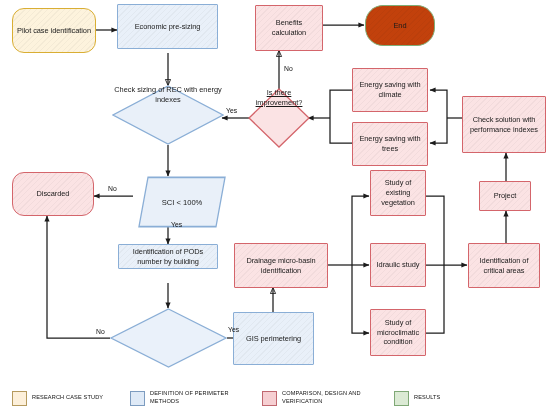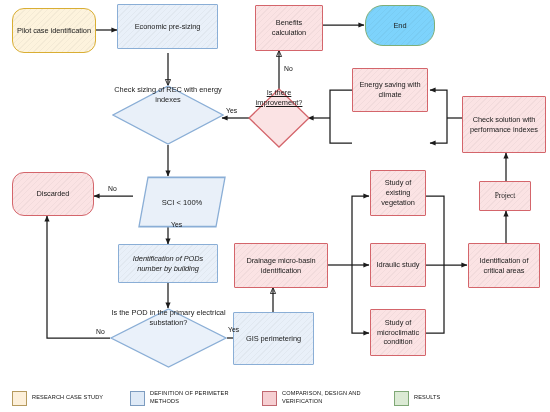--- a/index.html
+++ b/index.html
@@ -33,21 +33,21 @@
     line-height: 1.32;
     color: #1a1a1a;
     letter-spacing: -0.05px;
     padding: 3px 2px;
     z-index: 3;
   }
   
   .c-research { background:#fdf3dd; border:1.6px solid #d9ae33; }
   .c-perimeter { background:#e9f0f9; border:1.4px solid #8aaed6; }
   .c-compare { background:#fbe3e4; border:1.5px solid #d4656b; }
-  .c-results { background:#7dd3fc; border:1.5px solid #7fae77; }
+  .c-results { background:#c2410c; border:1.5px solid #7fae77; }
 
   .rounded-lg { border-radius: 12px; }
   .rect { border-radius: 1px; }
 
   
   .node::before {
     content: "";
     position: absolute;
     left: 0; top: 0; right: 0; bottom: 0;
     background-image: repeating-linear-gradient(
@@ -224,29 +224,28 @@
     <svg class="pshape" viewBox="0 0 88 39" preserveAspectRatio="none">
       <polygon points="10,1 87,1 78,38 1,38" fill="#e9f0f9" stroke="#8aaed6" stroke-width="1.3"></polygon>
     </svg>
     <span class="lbl">SCI &lt; 100%</span>
   </div>
 
   <div class="node c-compare rounded-lg" style="left:12px; top:172px; width:82px; height:44px;">
     <span class="lbl">Discarded</span>
   </div>
 
-  <div class="node c-perimeter rect" style="left:118px; top:244px; width:100px; height:39px;font-style:italic;">
+  <div class="node c-perimeter rect" style="left:118px; top:244px; width:100px; height:25px;">
     <span class="lbl">Identification of PODs number by building</span>
   </div>
 
   <div class="diamond" style="left:110px; top:308px; width:117px; height:60px;">
     <svg class="dshape" viewBox="0 0 117 60" preserveAspectRatio="none">
       <polygon points="58.5,1 116,30 58.5,59 1,30" fill="#eaf1fa" stroke="#8aaed6" stroke-width="1.3"></polygon>
     </svg>
-    <span class="lbl">Is the POD in the primary electrical substation?</span>
   </div>
 
   <div class="node c-perimeter rect" style="left:233px; top:312px; width:81px; height:53px;">
     <span class="lbl">GIS perimetering</span>
   </div>
 
   <div class="node c-compare rect" style="left:234px; top:243px; width:94px; height:45px;">
     <span class="lbl">Drainage micro-basin identification</span>
   </div>
 
@@ -259,32 +258,35 @@
   </div>
 
   <div class="node c-compare rect" style="left:370px; top:243px; width:56px; height:44px;">
     <span class="lbl">Idraulic study</span>
   </div>
 
   <div class="node c-compare rect" style="left:468px; top:243px; width:72px; height:45px;">
     <span class="lbl">Identification of critical areas</span>
   </div>
 
-  <div class="node c-compare rect" style="left:479px; top:181px; width:52px; height:30px;font-family:Liberation Serif, serif;">
+  <div class="node c-compare rect" style="left:479px; top:181px; width:52px; height:30px;">
     <span class="lbl">Project</span>
   </div>
 
   <div class="node c-compare rect" style="left:462px; top:96px; width:84px; height:57px;">
     <span class="lbl">Check solution with performance indexes</span>
   </div>
 
   <div class="node c-compare rect" style="left:352px; top:68px; width:76px; height:44px;">
     <span class="lbl">Energy saving with climate</span>
   </div>
 
+  <div class="node c-compare rect" style="left:352px; top:122px; width:76px; height:44px;">
+    <span class="lbl">Energy saving with trees</span>
+  </div>
 
   <div class="diamond" style="left:248px; top:88px; width:62px; height:60px;text-decoration:underline;">
     <svg class="dshape" viewBox="0 0 62 60" preserveAspectRatio="none">
       <polygon points="31,1 61,30 31,59 1,30" fill="#fbe3e4" stroke="#d4656b" stroke-width="1.3"></polygon>
     </svg>
     <span class="lbl">Is there improvement?</span>
   </div>
 
   <div class="node c-compare rect" style="left:255px; top:5px; width:68px; height:46px;">
     <span class="lbl">Benefits calculation</span>

